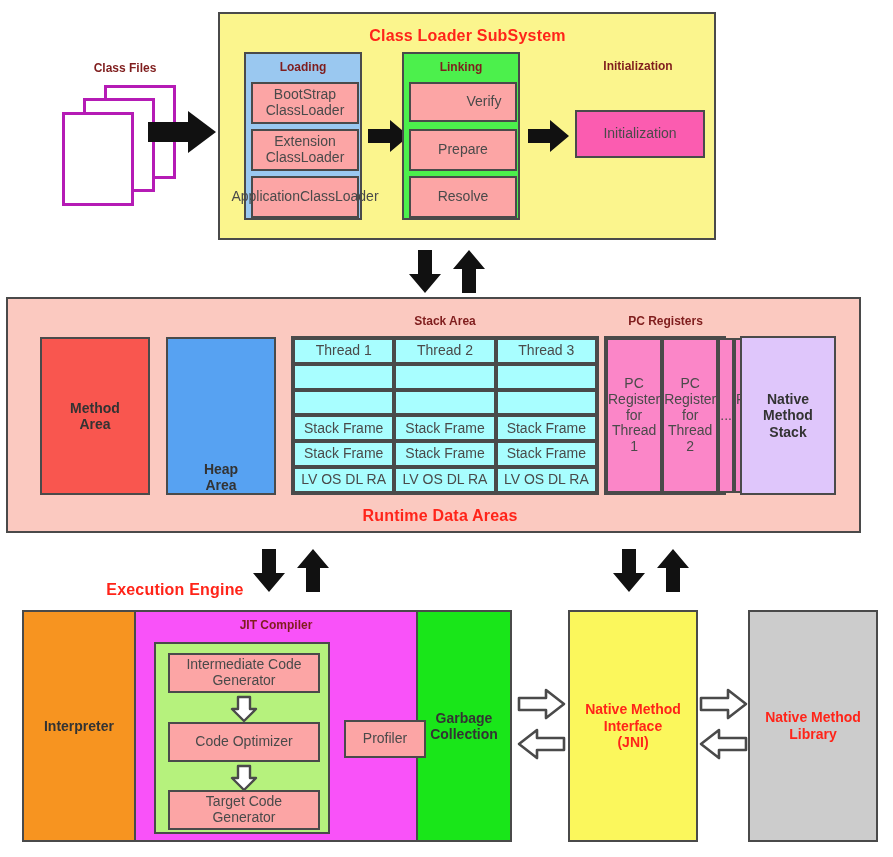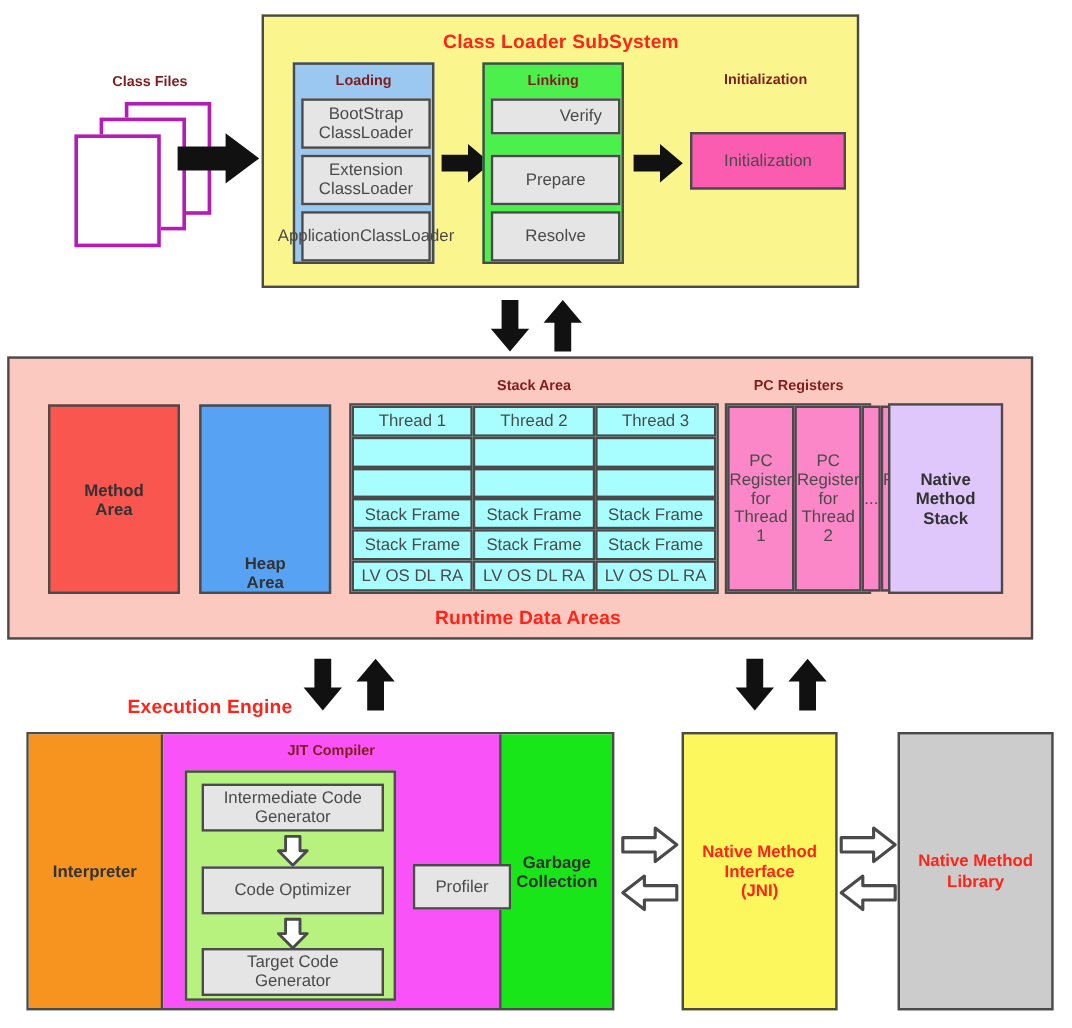--- a/index.html
+++ b/index.html
@@ -16,21 +16,21 @@
   .lbl-b{color:#333;font-weight:bold;font-size:14px;line-height:1.15;}
 
   
   #classfiles-icon .sheet{position:absolute;border:3px solid #b51bb5;background:#fff;
        width:66px;height:88px;}
 
   
   #clss-subsystem{background:#fbf58d;}
   .loading-col{background:#9ac8f0;}
   .linking-col{background:#4cf04c;}
-  .white-cell{background:#e5e5e5;}
+  .white-cell{background:#fca5a5;}
   #initialization-box{background:#fb5cb0;}
 
   
   #runtime-data-areas{background:#fbc9c0;}
   #method-area-box{background:#f9564f;}
   #heap-area-box{background:#57a2f2;}
   .stack-cell{background:#a8feff;}
   .pc-cell{background:#fb86c8;}
   #native-method-stack-box{background:#dfc6fb;}
 
@@ -97,21 +97,21 @@
 <div class="abs" style="left:368px;top:118px;width:42px;height:36px;">
   <svg width="42" height="36" viewBox="0 0 42 36">
     <path d="M0,11 L22,11 L22,2 L41,18 L22,34 L22,25 L0,25 Z" fill="#111"></path>
   </svg>
 </div>
 
 <div class="abs bx linking-col" style="left:402px;top:52px;width:118px;height:168px;">
   <div class="ctr" style="width:100%;height:26px;">
     <span class="ttl-dark">Linking</span>
   </div>
-  <div class="bx white-cell ctr" style="position:absolute;left:5px;top:28px;width:108px;height:30px;padding-left:42px;">
+  <div class="bx white-cell ctr" style="position:absolute;left:5px;top:28px;width:108px;height:40px;padding-left:42px;">
     <span class="lbl">Verify</span>
   </div>
   <div class="bx white-cell ctr" style="position:absolute;left:5px;top:122px;width:108px;height:42px;">
     <span class="lbl">Resolve</span>
   </div>
   <div class="bx white-cell ctr" style="position:absolute;left:5px;top:75px;width:108px;height:42px;">
     <span class="lbl">Prepare</span>
   </div>
 </div>
 

